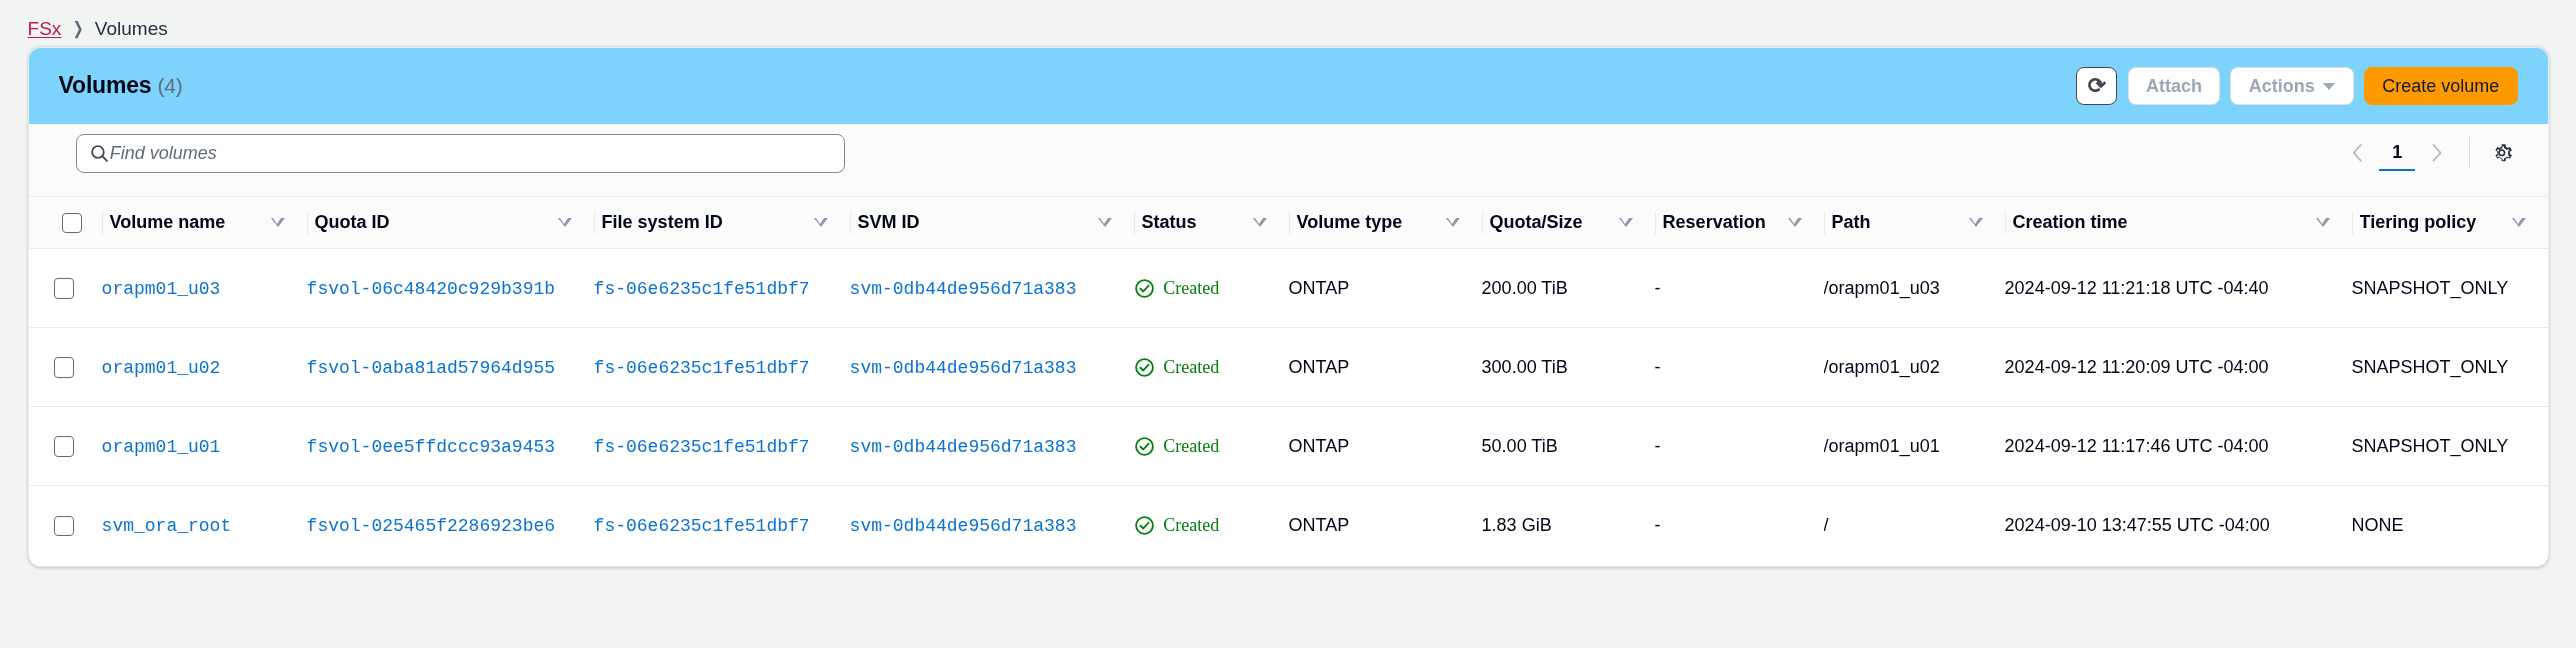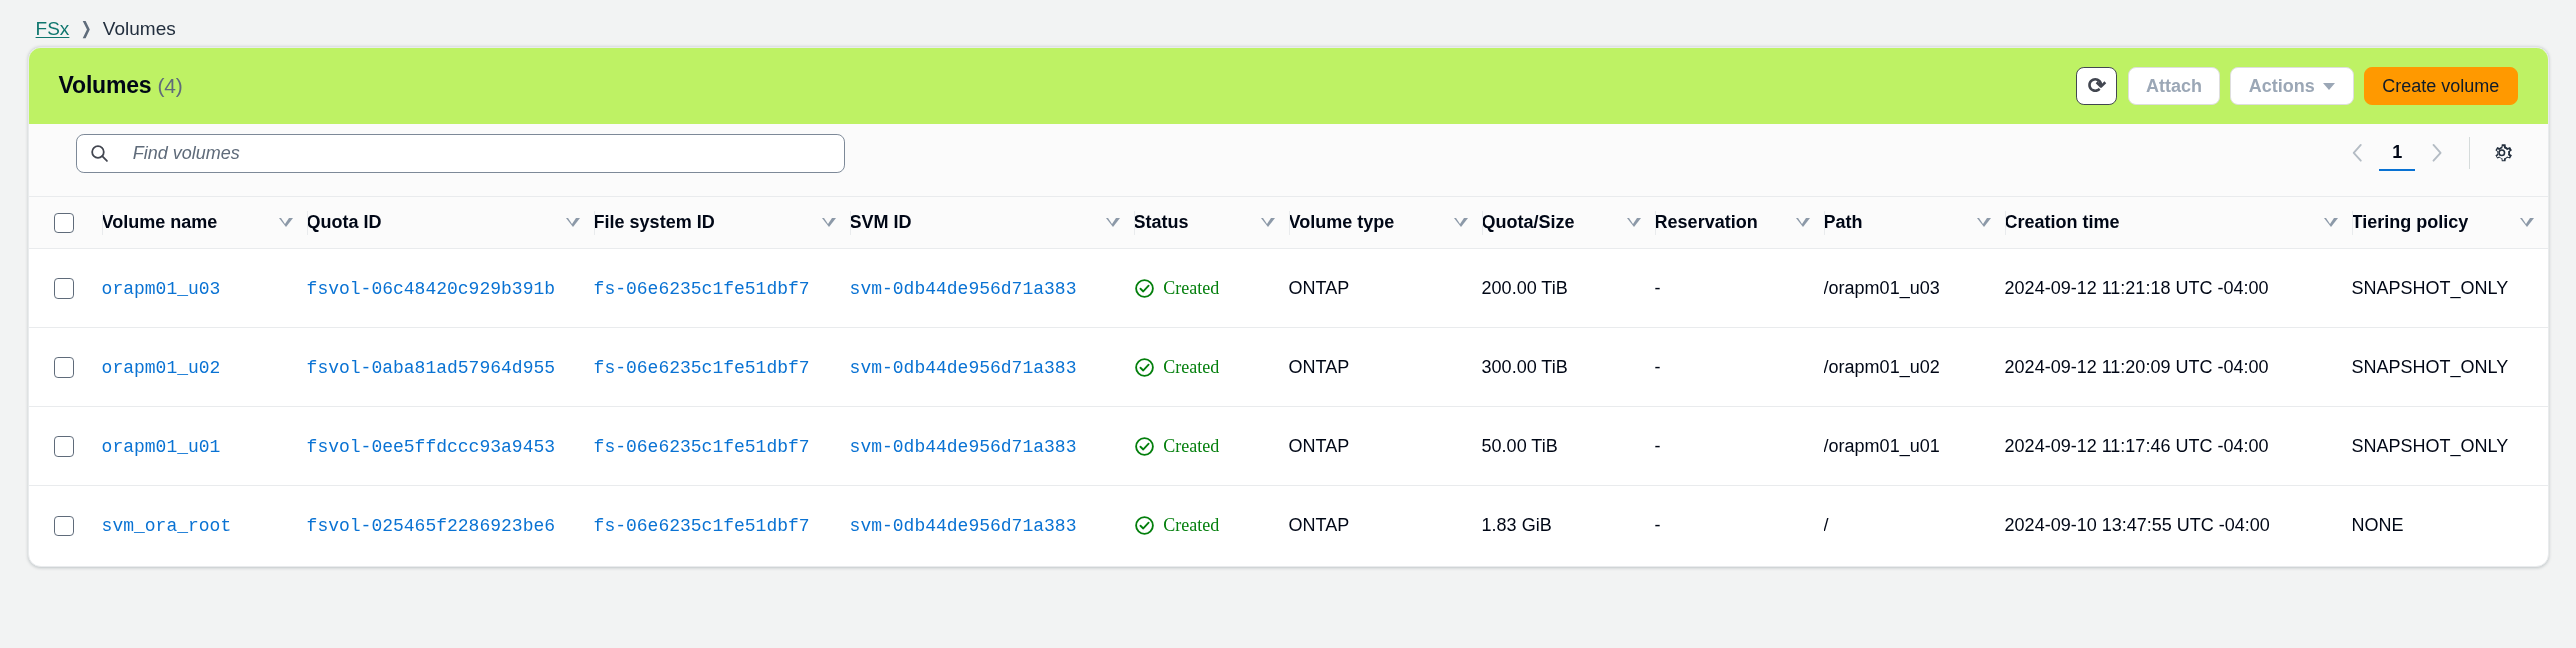--- a/index.html
+++ b/index.html
@@ -15,26 +15,25 @@
   
   .breadcrumb {
     display: flex;
     align-items: center;
     height: 58px;
     padding-left: 27.6px;
     gap: 9.5px;
   }
   .crumb-link {
     font-size: 19px;
-    color: #0f766e;
+    color: #be185d;
     text-decoration: underline;
     text-underline-offset: 2.4px;
     cursor: pointer;
     white-space: nowrap;
-    margin-left: 8px;
   }
   .crumb-sep {
     font-size: 17.3px;
     color: #5f6b7a;
     font-weight: 300;
     line-height: 1;
     transform: scaleX(.75);
   }
   .crumb-current {
     font-size: 19px;
@@ -53,21 +52,21 @@
     border: 0.8px solid #e9ebed;
     border-radius: 12.6px;
     box-shadow: 0 0.8px 3.2px rgba(0,28,36,.22);
     overflow: hidden;
   }
 
   
   .card-head {
     position: relative;
     height: 76px;
-    background: #bef264;
+    background: #7dd3fc;
     padding: 0 30px;
   }
   .card-title {
     position: absolute;
     left: 30px;
     top: 23.6px;
     font-size: 23px;
     font-weight: bold;
     color: #000716;
     letter-spacing: -0.2px;
@@ -136,21 +135,21 @@
     left: 47px;
     top: 9.5px;
     width: 769px;
     height: 39px;
     border: 0.8px solid #7d8998;
     border-radius: 7.9px;
     background: #fff;
     display: flex;
     align-items: center;
     padding: 0 12.6px;
-    gap: 23px;
+    gap: 0;
   }
   .search-glyph { flex: 0 0 auto; display: block; }
   .search-input {
     border: 0;
     outline: 0;
     flex: 1 1 auto;
     font-size: 18px;
     font-family: "Liberation Sans", sans-serif;
     font-style: italic;
     color: #5f6b7a;
@@ -190,21 +189,21 @@
   }
   table.vol-table thead th {
     height: 52px;
     background: #fbfbfb;
     border-top: 0.8px solid #e9ebed;
     border-bottom: 0.8px solid #e9ebed;
     font-size: 18px;
     font-weight: bold;
     color: #000716;
     text-align: left;
-    padding: 0;
+    padding: 8px;
     vertical-align: middle;
     position: relative;
   }
   th .th-inner {
     display: flex;
     align-items: center;
     justify-content: space-between;
     padding: 0 14px 0 0;
     gap: 7.9px;
     white-space: nowrap;
@@ -452,21 +451,21 @@
               <circle cx="12" cy="12" r="9.6" fill="none" stroke="#037f0c" stroke-width="2.1"></circle>
               <polyline points="7.4,12.3 10.6,15.4 16.7,8.8" fill="none" stroke="#037f0c" stroke-width="2.1" stroke-linecap="round" stroke-linejoin="round"></polyline>
             </svg>
             <span>Created</span>
           </span>
         </td>
         <td>ONTAP</td>
         <td>200.00 TiB</td>
         <td>-</td>
         <td>/orapm01_u03</td>
-        <td>2024-09-12 11:21:18 UTC -04:00</td>
+        <td>2024-09-12 11:21:18 UTC -04:40</td>
         <td>SNAPSHOT_ONLY</td>
       </tr>
 
       <tr>
         <td class="chk-cell">
           <span class="chk"></span>
         </td>
         <td>
           <span class="link">orapm01_u02</span>
         </td>

